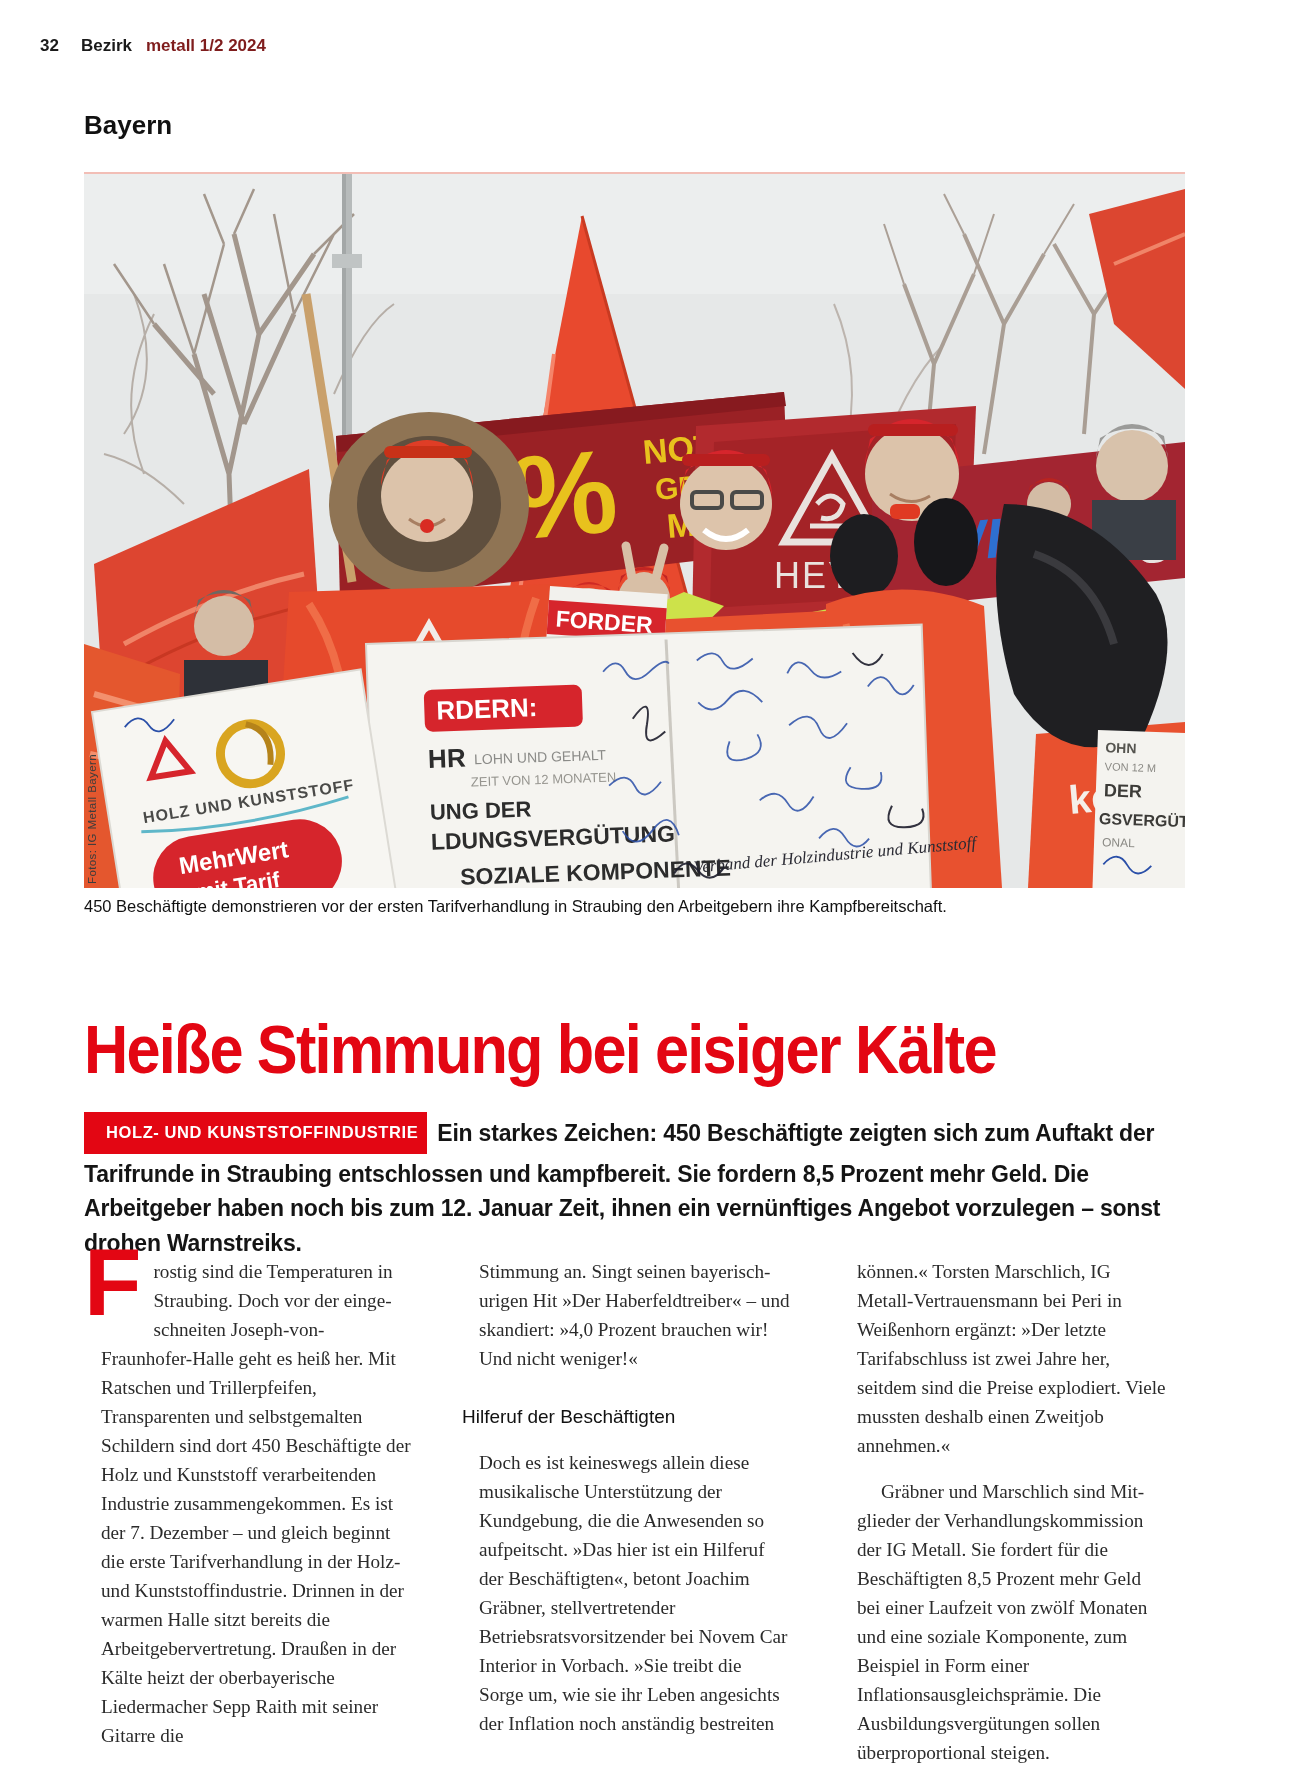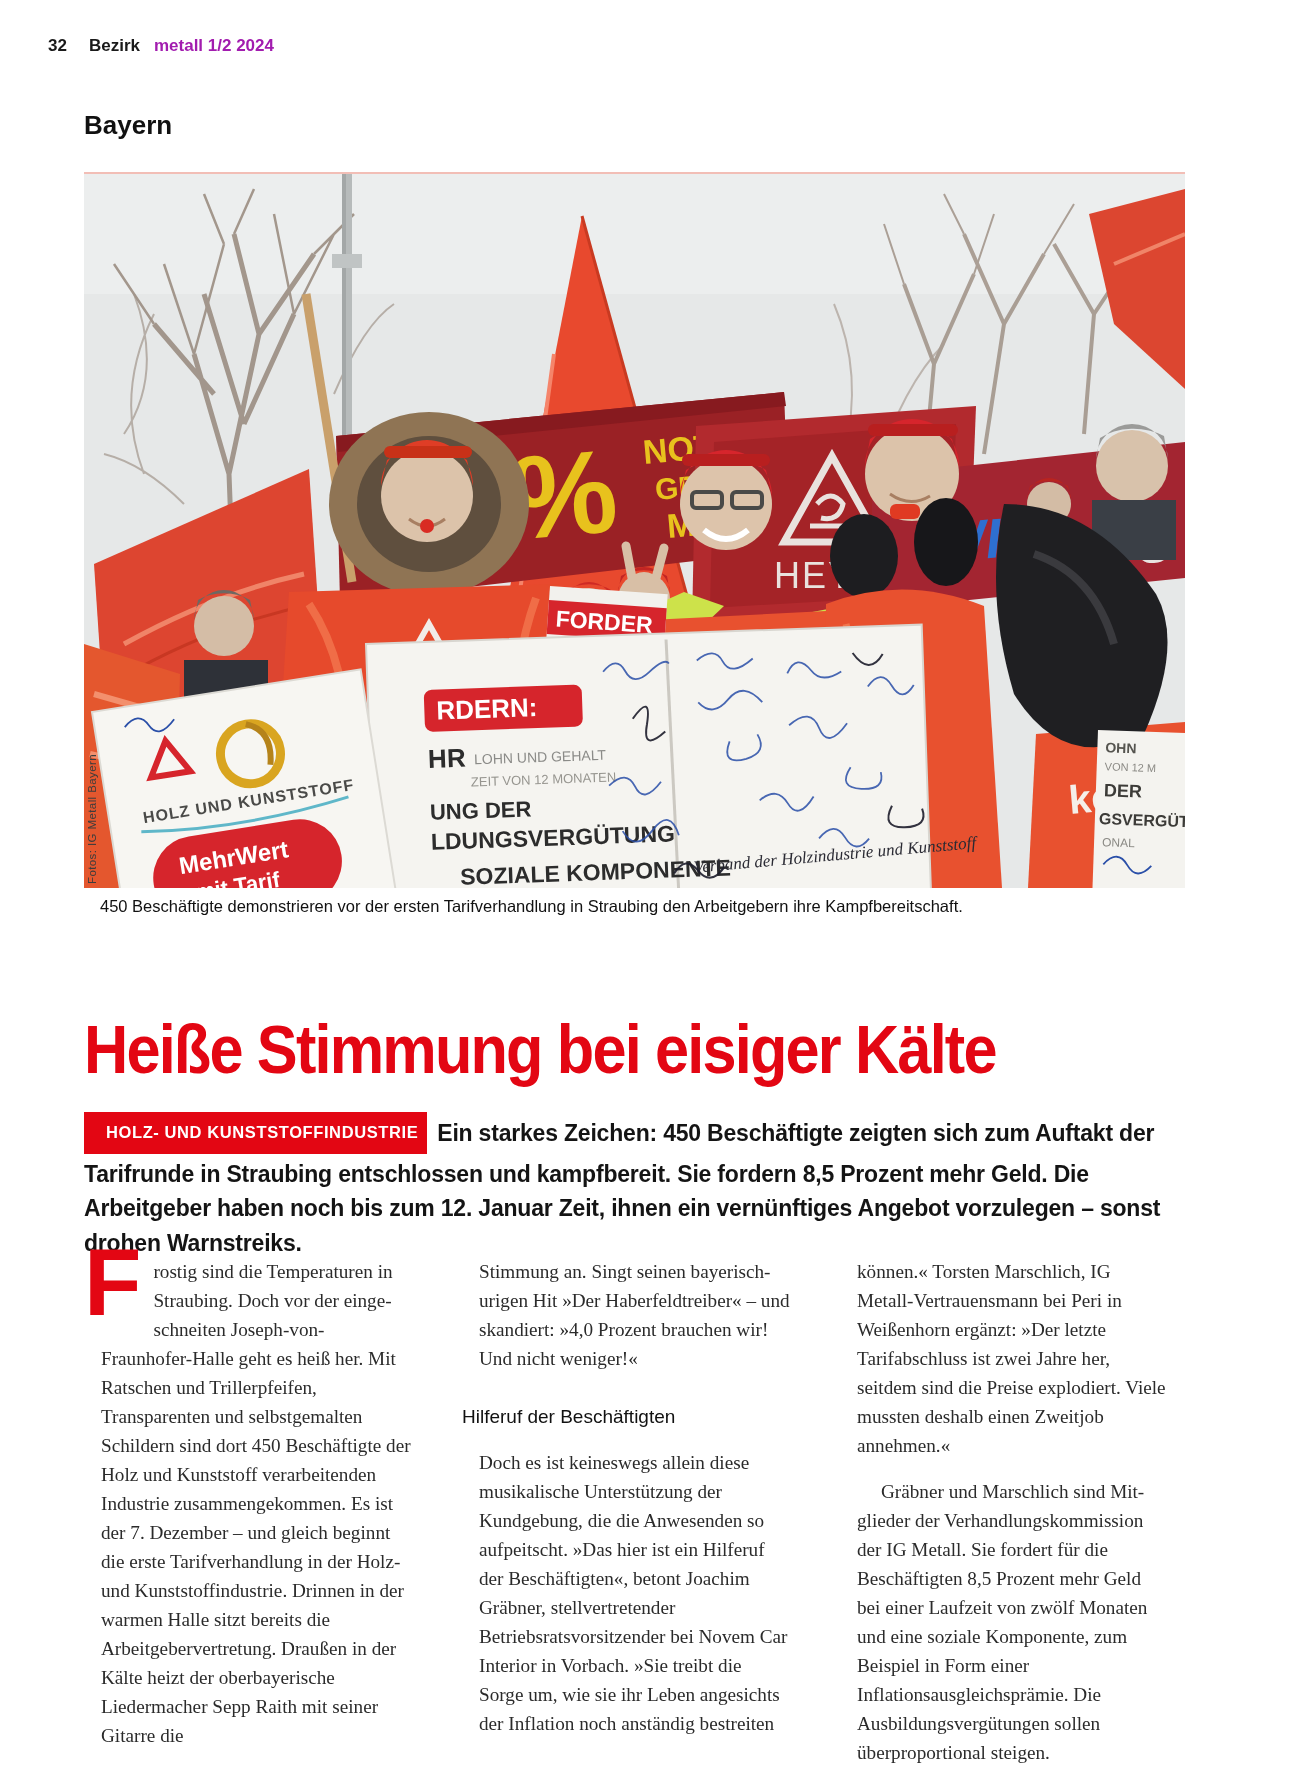--- a/index.html
+++ b/index.html
@@ -1,29 +1,29 @@
 <!DOCTYPE html>
 <html lang="de"><head>
 <meta charset="utf-8">
 <style>
   html,body{margin:0;padding:0;background:#ffffff;}
   .page{position:relative;width:1299px;height:1783px;background:#ffffff;overflow:hidden;
         font-family:"Liberation Sans",sans-serif;color:#1a1a1a;}
   
   .folio{position:absolute;left:40px;top:36px;font-size:17px;font-weight:bold;letter-spacing:0;}
-  .folio .num{margin-right:22px;margin-left:8px;}
+  .folio .num{margin-right:22px;}
   .folio .sec{margin-right:14px;}
-  .folio .issue{color:#a21caf;}
+  .folio .issue{color:#7f1d1d;}
   .region{position:absolute;left:84px;top:110px;font-size:26px;font-weight:bold;color:#111;}
   
   .photo{position:absolute;left:84px;top:172px;width:1101px;height:714px;border-top:2px solid #f2beb6;overflow:hidden;background:#e6e8e8;}
   .photo svg{display:block;}
   .credit{position:absolute;left:86px;top:884px;transform:rotate(-90deg);transform-origin:0 0;
           font-size:11.5px;color:#3c3c3c;letter-spacing:.4px;white-space:nowrap;}
-  .caption{position:absolute;left:100px;top:896px;width:1101px;font-size:16.5px;line-height:21px;color:#111;}
+  .caption{position:absolute;left:84px;top:896px;width:1101px;font-size:16.5px;line-height:21px;color:#111;}
   
   .headline{position:absolute;left:84px;top:966px;width:1230px;color:#e30613;font-weight:800;
             font-size:68px;line-height:74px;letter-spacing:-2px;transform:scaleX(.9);transform-origin:0 50%;white-space:nowrap;}
   .intro{position:absolute;left:84px;top:1092px;width:1108px;font-size:23px;line-height:34.5px;
          font-weight:bold;color:#141414;letter-spacing:-.2px;}
   .kicker{display:inline-block;background:#e30613;color:#ffffff;font-size:16.5px;font-weight:bold;
           letter-spacing:.6px;padding:3px 9px 4px 22px;margin-right:10px;position:relative;top:-3px;}
   
   .cols{position:absolute;left:84px;top:1240px;width:1101px;display:flex;gap:33px;}
   .col{flex:1 1 0;font-family:"Liberation Serif",serif;font-size:19.2px;line-height:29px;color:#2b2b2b;}

